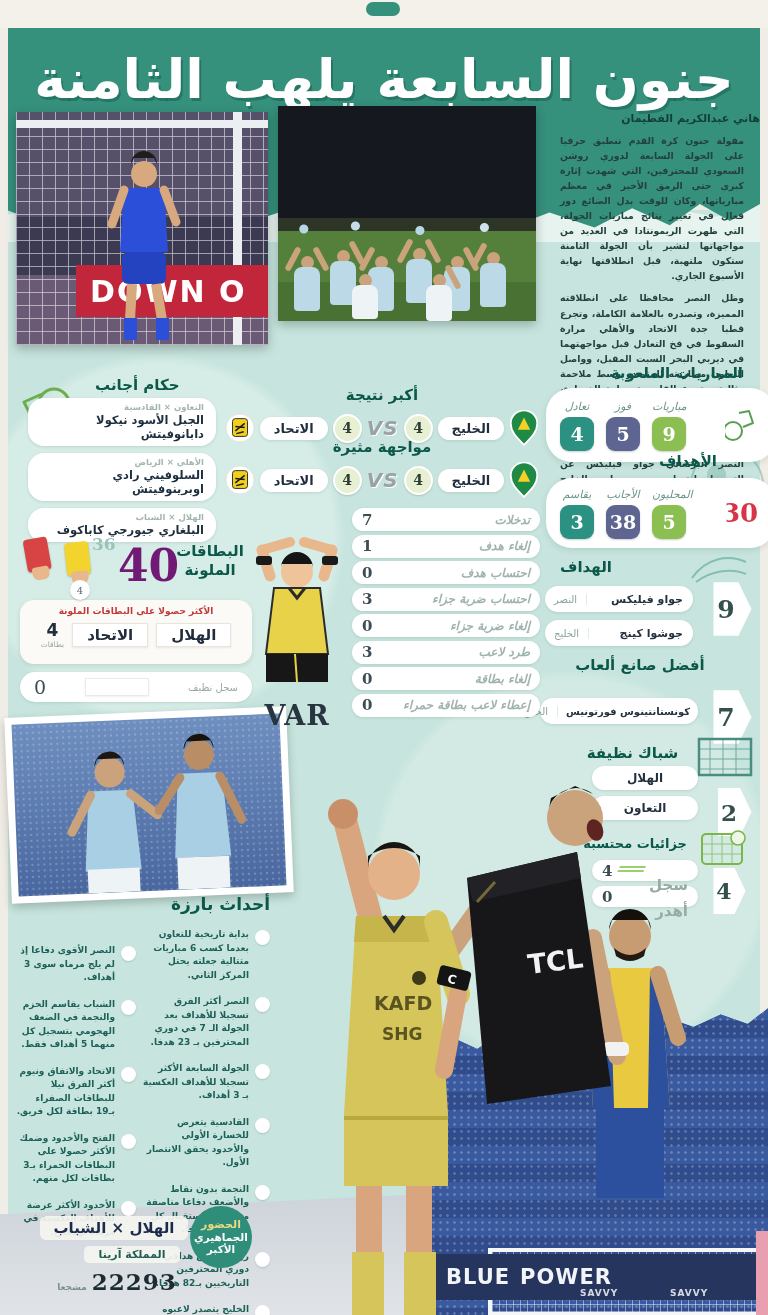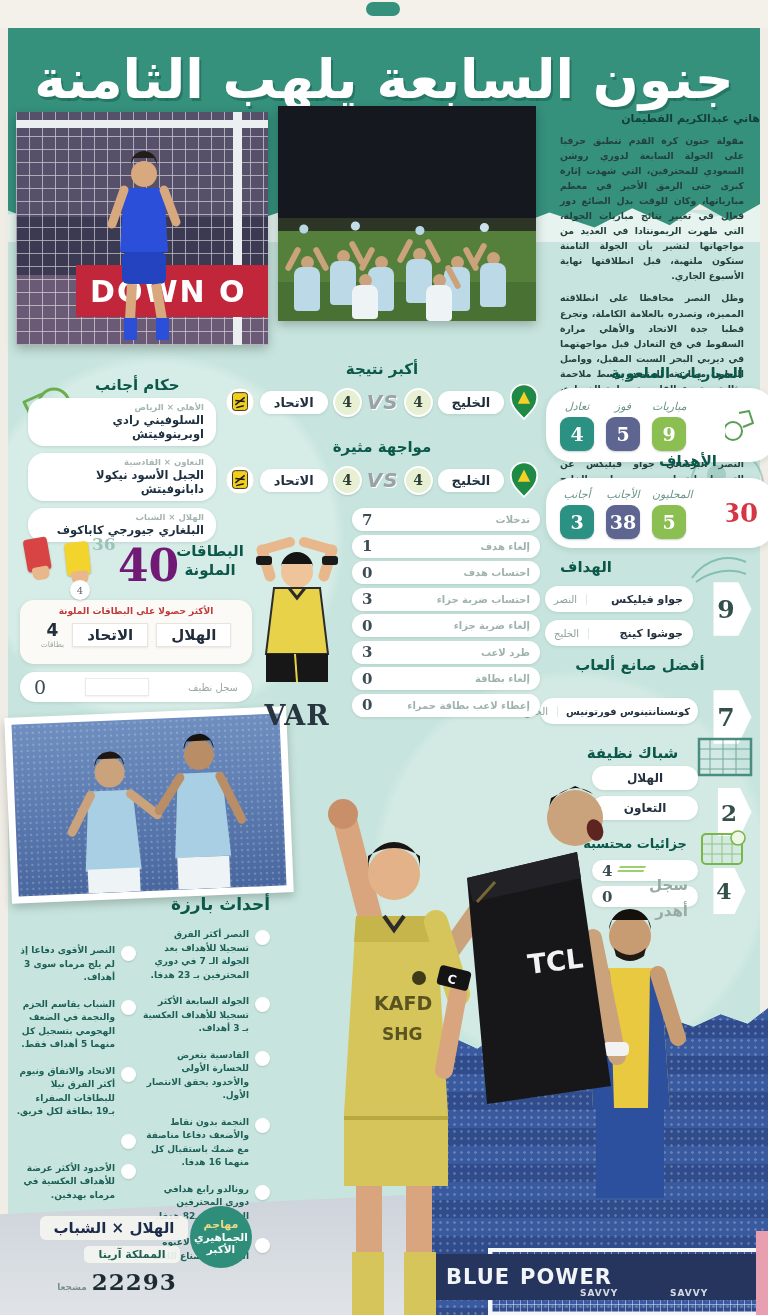--- a/index.html
+++ b/index.html
@@ -79,21 +79,21 @@
     font-weight:800;color:#1f2d3d;font-size:13px;padding:4px 14px;}
   .score{width:25px;height:25px;border-radius:50%;background:#e7f0d3;border:2px solid #fff;
     box-shadow:0 1px 2px rgba(0,0,0,.15);display:flex;align-items:center;justify-content:center;
     font-family:"DejaVu Serif",serif;font-weight:700;font-size:14px;color:#2f3f37;}
   .vs{font-style:italic;font-weight:700;font-size:20px;color:#9aa1a8;text-shadow:1px 1px 0 #fff;letter-spacing:1px;}
   
   .var-rows{position:absolute;left:352px;top:508px;width:188px;z-index:5;}
   .var-row{display:flex;direction:rtl;align-items:center;justify-content:space-between;
     background:#fff;border-radius:12px;box-shadow:0 1px 3px rgba(20,60,50,.12);
     height:23px;margin-bottom:3.5px;padding:0 10px;}
-  .var-row .lb{font-size:10px;color:#9fb3ae;font-weight:700;}
+  .var-row .lb{font-size:12px;color:#9fb3ae;font-weight:700;font-style:italic;}
   .var-row .vl{font-family:"DejaVu Serif",serif;font-size:15px;font-weight:700;color:#3c4c55;}
   .var-box{position:absolute;left:240px;top:536px;width:114px;height:194px;z-index:5;text-align:center;}
   .var-word{font-family:"DejaVu Serif",serif;font-weight:700;font-size:27px;color:#27353e;letter-spacing:1px;}
   
   .ref-entry{background:#fff;border-radius:16px;box-shadow:0 1px 3px rgba(20,60,50,.12);
     direction:rtl;text-align:right;padding:4px 12px 5px;margin-bottom:7px;}
   .ref-entry .m{font-size:8.5px;color:#a4b6b0;font-weight:700;}
   .ref-entry .n{font-size:11.5px;color:#1d2f3e;font-weight:800;margin-top:1px;}
   .mcard{width:24px;height:33px;border-radius:4px;box-shadow:0 1px 2px rgba(0,0,0,.25);}
   .mcard.y{background:#f3d42c;} .mcard.r{background:#d84444;}
@@ -303,21 +303,21 @@
     <div class="chips">
       <div>
           <div class="chip-label">المحليون</div>
           <div class="chip c-green">5</div>
         </div>
       <div>
           <div class="chip-label">الأجانب</div>
           <div class="chip c-slate">38</div>
         </div>
       <div>
-          <div class="chip-label">أجانب</div>
+          <div class="chip-label">يقاسم</div>
           <div class="chip c-teal">3</div>
         </div>
     </div>
   </div>
 
   <div class="abs sec-title" style="left:560px;top:558px;width:130px;text-align:left;">الهداف</div>
   <svg class="abs" style="left:688px;top:548px;" width="62" height="38">
     <path d="M4 30 C18 10 40 6 58 14 M8 34 C24 22 44 20 58 26" fill="none" stroke="#59a496" stroke-width="2" opacity=".6"></path>
   </svg>
 
@@ -359,21 +359,21 @@
       <span class="squig"></span>
       <span class="vl">4</span>
     </div>
     <div class="penrow">
       <span class="lb">أهدر</span>
       <span class="vl">0</span>
     </div>
   </div>
   <div class="abs hex" style="left:702px;top:866px;width:44px;height:50px;font-size:22px;">4</div>
 
-  <div class="match-block" style="left:222px;top:360px;">
+  <div class="match-block" style="left:222px;top:386px;">
     <div class="t sec-title">أكبر نتيجة</div>
     <div class="mrow">
       <svg width="30" height="36" viewBox="0 0 34 40">
         <path d="M17 39 C8 30 2 24 2 15 A15 15 0 1 1 32 15 C32 24 26 30 17 39Z" fill="#1e8a46" stroke="#fff" stroke-width="2"></path>
         <path d="M17 8 L24 22 H10 Z" fill="#f4d124"></path>
       </svg>
       <span class="name">الخليج</span>
       <span class="score">4</span>
       <span class="vs">VS</span>
       <span class="score">4</span>
@@ -461,26 +461,26 @@
 
   <svg class="abs" style="left:20px;top:372px;" width="56" height="52" viewBox="0 0 56 52">
     <circle cx="34" cy="32" r="15" fill="none" stroke="#6cae4f" stroke-width="3"></circle>
     <path d="M22 22 L4 30 L10 42 L22 38" fill="none" stroke="#6cae4f" stroke-width="3" stroke-linejoin="round"></path>
     <circle cx="34" cy="32" r="4" fill="#6cae4f"></circle>
   </svg>
   <div class="abs sec-title" style="left:95px;top:376px;width:120px;text-align:left;">حكام أجانب</div>
 
   <div class="abs" style="left:28px;top:398px;width:188px;">
     <div class="ref-entry">
+      <div class="m">التعاون × القادسية</div>
+      <div class="n">الجبل الأسود نيكولا دابانوفيتش</div>
+    </div>
+    <div class="ref-entry">
       <div class="m">الأهلي × الرياض</div>
       <div class="n">السلوفيني رادي اوبرينوفيتش</div>
-    </div>
-    <div class="ref-entry">
-      <div class="m">التعاون × القادسية</div>
-      <div class="n">الجبل الأسود نيكولا دابانوفيتش</div>
     </div>
     <div class="ref-entry">
       <div class="m">الهلال × الشباب</div>
       <div class="n">البلغاري جيورجي كاباكوف</div>
     </div>
   </div>
 
   <div class="abs sec-title" style="left:168px;top:542px;width:84px;text-align:center;line-height:1.25;">
     <div>البطاقات</div>
     <div>الملونة</div>
@@ -532,20 +532,24 @@
         <rect x="160" y="140" width="52" height="32" fill="#eef3f6"></rect>
       </svg>
     </div>
   </div>
 
   <div class="events-title sec-title">أحداث بارزة</div>
 
   <div class="ev-col" style="left:142px;top:928px;width:128px;">
     <div class="ev">
         <span class="b"></span>
+        <span class="t">بداية تاريخية للتعاون بعدما كسب 6 مباريات متتالية جعلته يحتل المركز الثاني.</span>
+      </div>
+    <div class="ev">
+        <span class="b"></span>
         <span class="t">النصر أكثر الفرق تسجيلا للأهداف بعد الجولة الـ 7 في دوري المحترفين بـ 23 هدفا.</span>
       </div>
     <div class="ev">
         <span class="b"></span>
         <span class="t">الجولة السابعة الأكثر تسجيلا للأهداف العكسية بـ 3 أهداف.</span>
       </div>
     <div class="ev">
         <span class="b"></span>
         <span class="t">القادسية يتعرض للخسارة الأولى والأخدود يحقق الانتصار الأول.</span>
       </div>
@@ -571,20 +575,21 @@
     <div class="ev">
         <span class="b"></span>
         <span class="t">الشباب يقاسم الحزم والنجمة في الضعف الهجومي بتسجيل كل منهما 5 أهداف فقط.</span>
       </div>
     <div class="ev">
         <span class="b"></span>
         <span class="t">الاتحاد والاتفاق ونيوم أكثر الفرق نيلا للبطاقات الصفراء بـ19 بطاقة لكل فريق.</span>
       </div>
     <div class="ev">
         <span class="b"></span>
+        <span class="t">الفتح والأخدود وضمك الأكثر حصولا على البطاقات الحمراء بـ3 بطاقات لكل منهم.</span>
       </div>
     <div class="ev">
         <span class="b"></span>
         <span class="t">الأخدود الأكثر عرضة للأهداف العكسية في مرماه بهدفين.</span>
       </div>
   </div>
 
   <svg class="abs" style="left:286px;top:782px;z-index:6;" width="196" height="533" viewBox="0 0 196 533">
     <path d="M88 150 L60 42" stroke="#d9a57e" stroke-width="24" stroke-linecap="round"></path>
     <circle cx="57" cy="32" r="15" fill="#c98f69"></circle>
@@ -628,21 +633,21 @@
     <path d="M48 70 L108 70 L118 210 L40 210 Z" fill="#e8c93f"></path>
     <path d="M48 70 L58 74 L62 210 L40 210 Z" fill="#2c4f9e"></path>
     <path d="M108 70 L98 74 L96 210 L118 210 Z" fill="#2c4f9e"></path>
     <path d="M50 76 L28 130 L40 150" stroke="#c79c72" stroke-width="16" fill="none" stroke-linecap="round"></path>
     <path d="M106 76 L126 140" stroke="#c79c72" stroke-width="16" stroke-linecap="round"></path>
     <circle cx="42" cy="152" r="11" fill="#b5895f"></circle>
     <rect x="44" y="210" width="68" height="90" fill="#2c4f9e"></rect>
   </svg>
 
   <div class="att-badge">
-    <span class="y">مهاجم</span>
+    <span class="y">الحضور</span>
     <span class="w">الجماهيري</span>
     <span class="w">الأكبر</span>
   </div>
   <div class="att-match">الهلال × الشباب</div>
   <div class="att-venue">المملكة آرينا</div>
   <div class="att-count">
     <span class="n">22293</span>
     <span class="u">مشجعا</span>
   </div>
 

